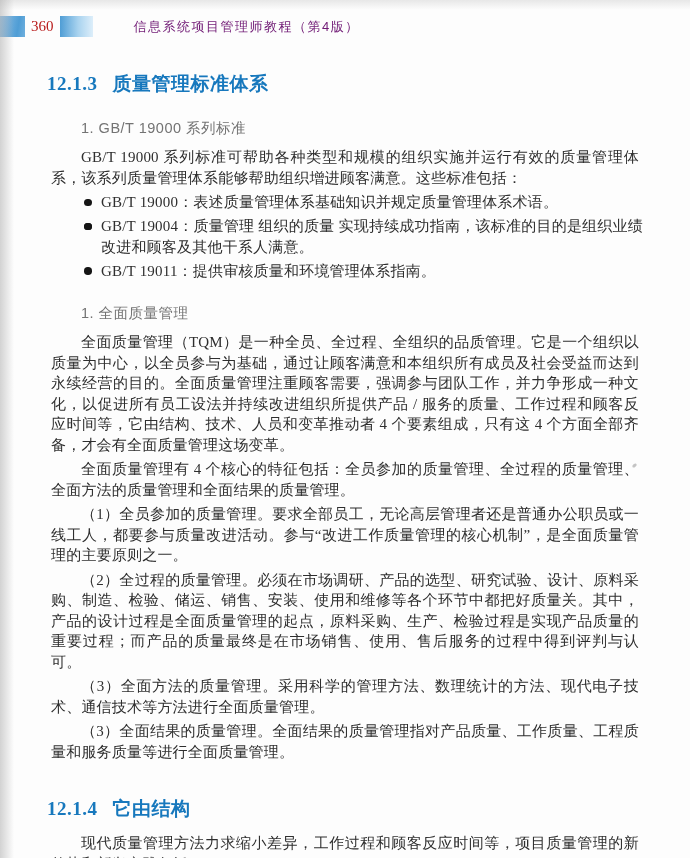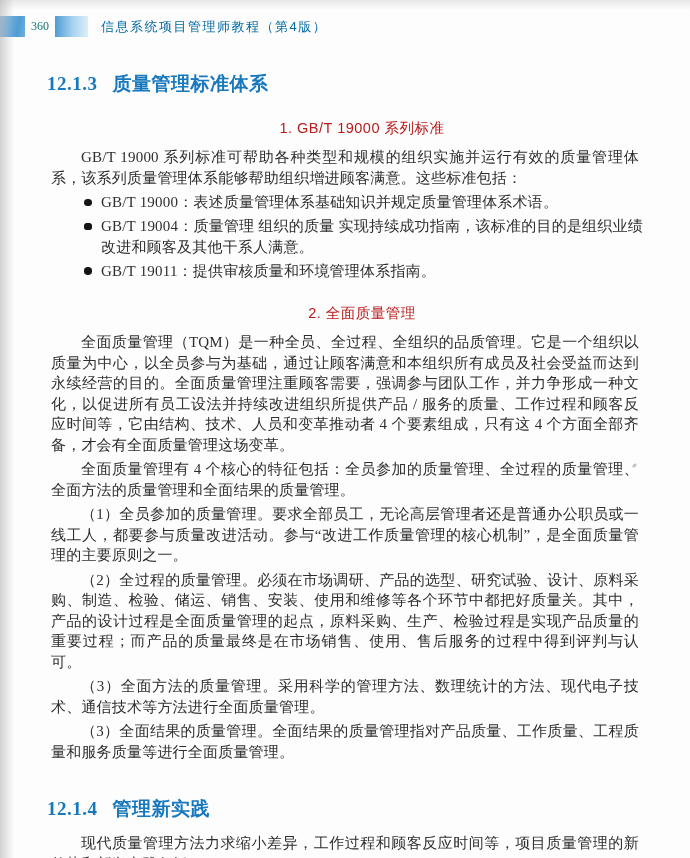--- a/index.html
+++ b/index.html
@@ -22,37 +22,37 @@
     position:absolute;left:0;top:0;width:100%;height:10px;
     background:linear-gradient(to bottom, rgba(190,190,190,.35), rgba(255,255,255,0));
     pointer-events:none;
   }
   header{
     display:flex;align-items:center;
     padding-top:15px;height:22px;
   }
   .hdr-block{height:21px;}
   .hdr-block-1{width:25px;background:linear-gradient(100deg,#8fc0e7 0%,#4f9dd5 70%,#6fb0de 100%);}
-  .page-num{font-size:12px;color:#0f766e;margin:0 6px 0 6px;line-height:21px;}
+  .page-num{font-size:15px;color:#b91c1c;margin:0 6px 0 6px;line-height:21px;}
   .hdr-block-2{width:33px;background:linear-gradient(to right,#4f9dd5 0%,#a9d3ef 55%,#ddeefa 100%);margin-right:13px;}
   .book-title{
     font-family:"Liberation Sans","DejaVu Sans",sans-serif;
-    font-size:13px;color:#0369a1;letter-spacing:1.5px;line-height:21px;
+    font-size:13px;color:#701a75;letter-spacing:1.5px;line-height:21px;margin-left:28px;
   }
   .content{padding:0 47px;}
   h2.section{
     color:#1778bd;font-size:19px;font-weight:bold;
     margin:35px 0 12px 0;letter-spacing:.5px;line-height:24px;
     font-family:"Liberation Serif","DejaVu Serif",serif;
   }
   h2.section .sec-title{margin-left:15px;}
   h3.subsection{
     font-family:"Liberation Sans","DejaVu Sans",sans-serif;
-    color:#b91c1c;font-size:14.5px;font-weight:normal;
-    margin:22px 0 9px 34px;line-height:20px;letter-spacing:.5px;text-align:center;
+    color:#737373;font-size:14.5px;font-weight:normal;
+    margin:22px 0 9px 34px;line-height:20px;letter-spacing:.5px;
   }
   p.body-p{
     margin:4px;text-indent:2em;text-align:justify;
     letter-spacing:.2px;
   }
   ul.bullets{
     list-style:none;margin:4px 0 8px 37px;padding:0;
   }
   ul.bullets li{
     position:relative;padding-left:17px;margin:3.5px 0;
@@ -90,29 +90,29 @@
 
     <p class="body-p">GB/T 19000 系列标准可帮助各种类型和规模的组织实施并运行有效的质量管理体系，该系列质量管理体系能够帮助组织增进顾客满意。这些标准包括：</p>
 
     <ul class="bullets">
       <li><span class="dot"></span><span>GB/T 19000：表述质量管理体系基础知识并规定质量管理体系术语。</span></li>
       <li><span class="dot"></span></li>
       <li><span class="dot"></span><span>GB/T 19004：质量管理 组织的质量 实现持续成功指南，该标准的目的是组织业绩改进和顾客及其他干系人满意。</span></li>
       <li><span class="dot"></span><span>GB/T 19011：提供审核质量和环境管理体系指南。</span></li>
     </ul>
 
-    <h3 class="subsection">2. 全面质量管理</h3>
+    <h3 class="subsection">1. 全面质量管理</h3>
 
     <p class="body-p">全面质量管理（TQM）是一种全员、全过程、全组织的品质管理。它是一个组织以质量为中心，以全员参与为基础，通过让顾客满意和本组织所有成员及社会受益而达到永续经营的目的。全面质量管理注重顾客需要，强调参与团队工作，并力争形成一种文化，以促进所有员工设法并持续改进组织所提供产品 / 服务的质量、工作过程和顾客反应时间等，它由结构、技术、人员和变革推动者 4 个要素组成，只有这 4 个方面全部齐备，才会有全面质量管理这场变革。</p>
     <p class="body-p">全面质量管理有 4 个核心的特征包括：全员参加的质量管理、全过程的质量管理、全面方法的质量管理和全面结果的质量管理。</p>
     <p class="body-p">（1）全员参加的质量管理。要求全部员工，无论高层管理者还是普通办公职员或一线工人，都要参与质量改进活动。参与“改进工作质量管理的核心机制”，是全面质量管理的主要原则之一。</p>
     <p class="body-p">（2）全过程的质量管理。必须在市场调研、产品的选型、研究试验、设计、原料采购、制造、检验、储运、销售、安装、使用和维修等各个环节中都把好质量关。其中，产品的设计过程是全面质量管理的起点，原料采购、生产、检验过程是实现产品质量的重要过程；而产品的质量最终是在市场销售、使用、售后服务的过程中得到评判与认可。</p>
     <p class="body-p">（3）全面方法的质量管理。采用科学的管理方法、数理统计的方法、现代电子技术、通信技术等方法进行全面质量管理。</p>
     <p class="body-p">（3）全面结果的质量管理。全面结果的质量管理指对产品质量、工作质量、工程质量和服务质量等进行全面质量管理。</p>
 
-    <h2 class="section"><span class="sec-num">12.1.4</span><span class="sec-title">管理新实践</span></h2>
+    <h2 class="section"><span class="sec-num">12.1.4</span><span class="sec-title">它由结构</span></h2>
 
     <p class="body-p">现代质量管理方法力求缩小差异，工作过程和顾客反应时间等，项目质量管理的新趋势和新兴实践包括：</p>
 
   </main>
 
   <div class="speck"></div>
 </div>
 
 </body></html>

